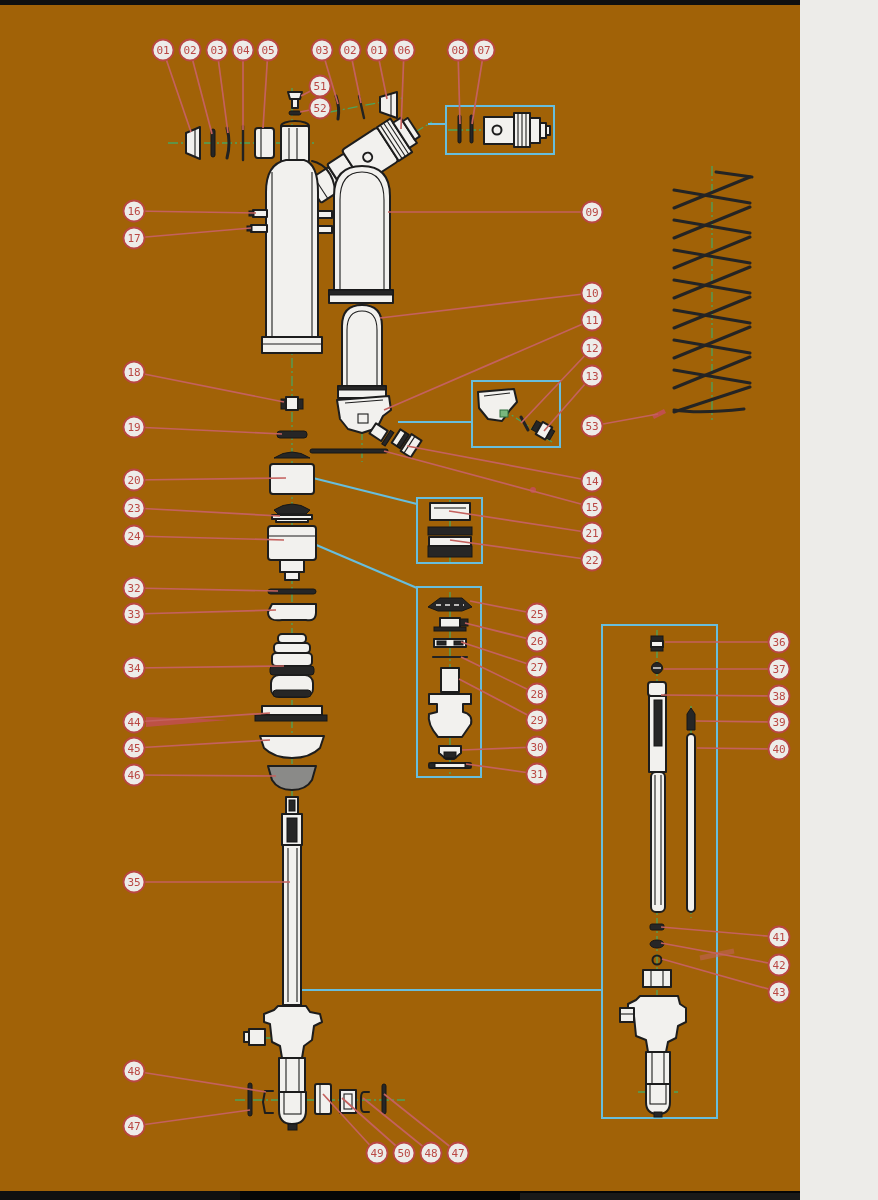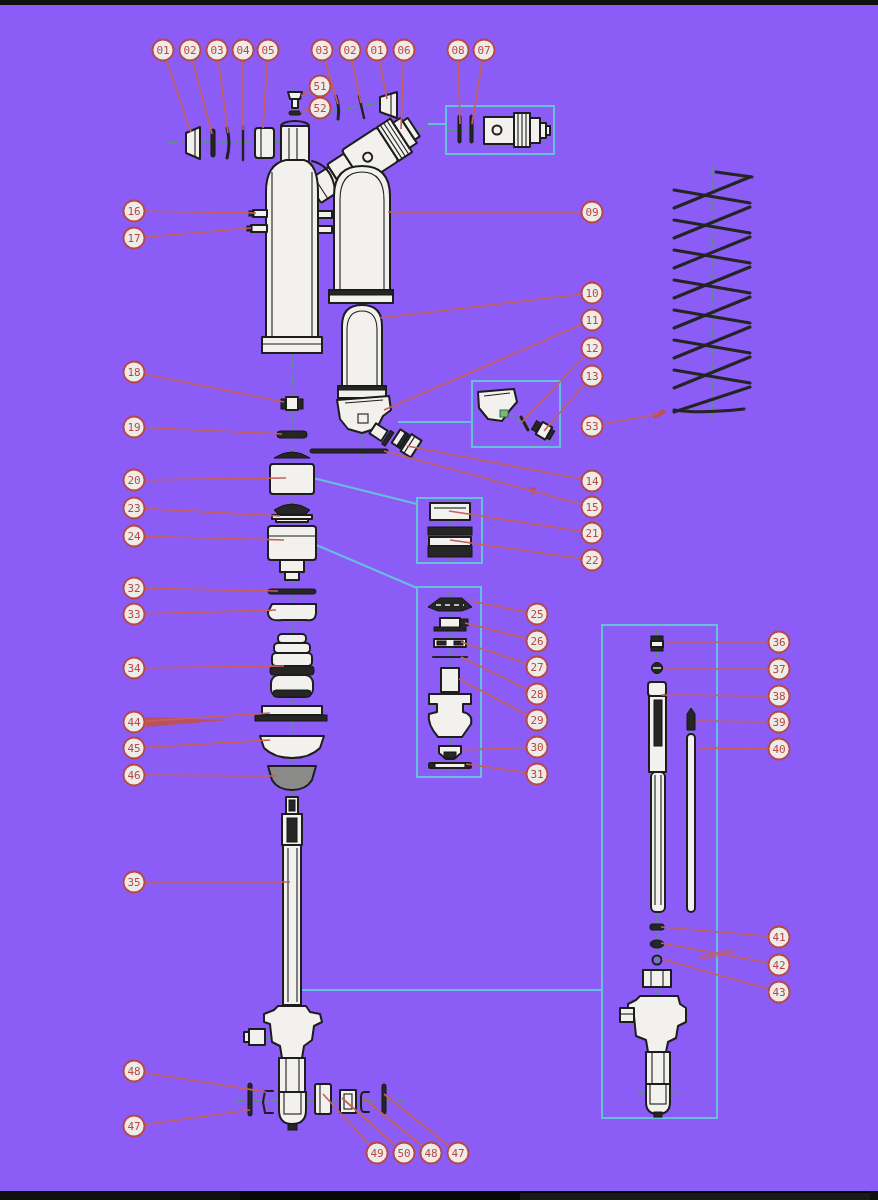--- a/index.html
+++ b/index.html
@@ -1,16 +1,16 @@
 <!DOCTYPE html>
 <html><head>
 <meta charset="utf-8">
 <style>
   html,body{margin:0;padding:0;background:#edece9;}
-  .stage{position:relative;width:878px;height:1200px;background:#8b5cf6;overflow:hidden;
+  .stage{position:relative;width:800px;height:1200px;background:#a16207;overflow:hidden;
          font-family:"DejaVu Sans Mono","Liberation Sans",sans-serif;}
   svg{position:absolute;left:0;top:0;}
   
   .o  {fill:#f2f1ee;stroke:#1d1d1d;stroke-width:2;stroke-linejoin:round;}
   .on {fill:none;stroke:#1d1d1d;stroke-width:2;stroke-linejoin:round;stroke-linecap:round;}
   .t  {fill:none;stroke:#1d1d1d;stroke-width:1.1;}
   .dk {fill:#262626;stroke:#161616;stroke-width:1;}
   .dk2{fill:none;stroke:#222;stroke-linecap:round;}
   .g  {stroke:#4aa45e;stroke-width:1.3;fill:none;stroke-dasharray:10 3 2 3;}
   .b  {stroke:#68bedd;stroke-width:2;fill:none;}

